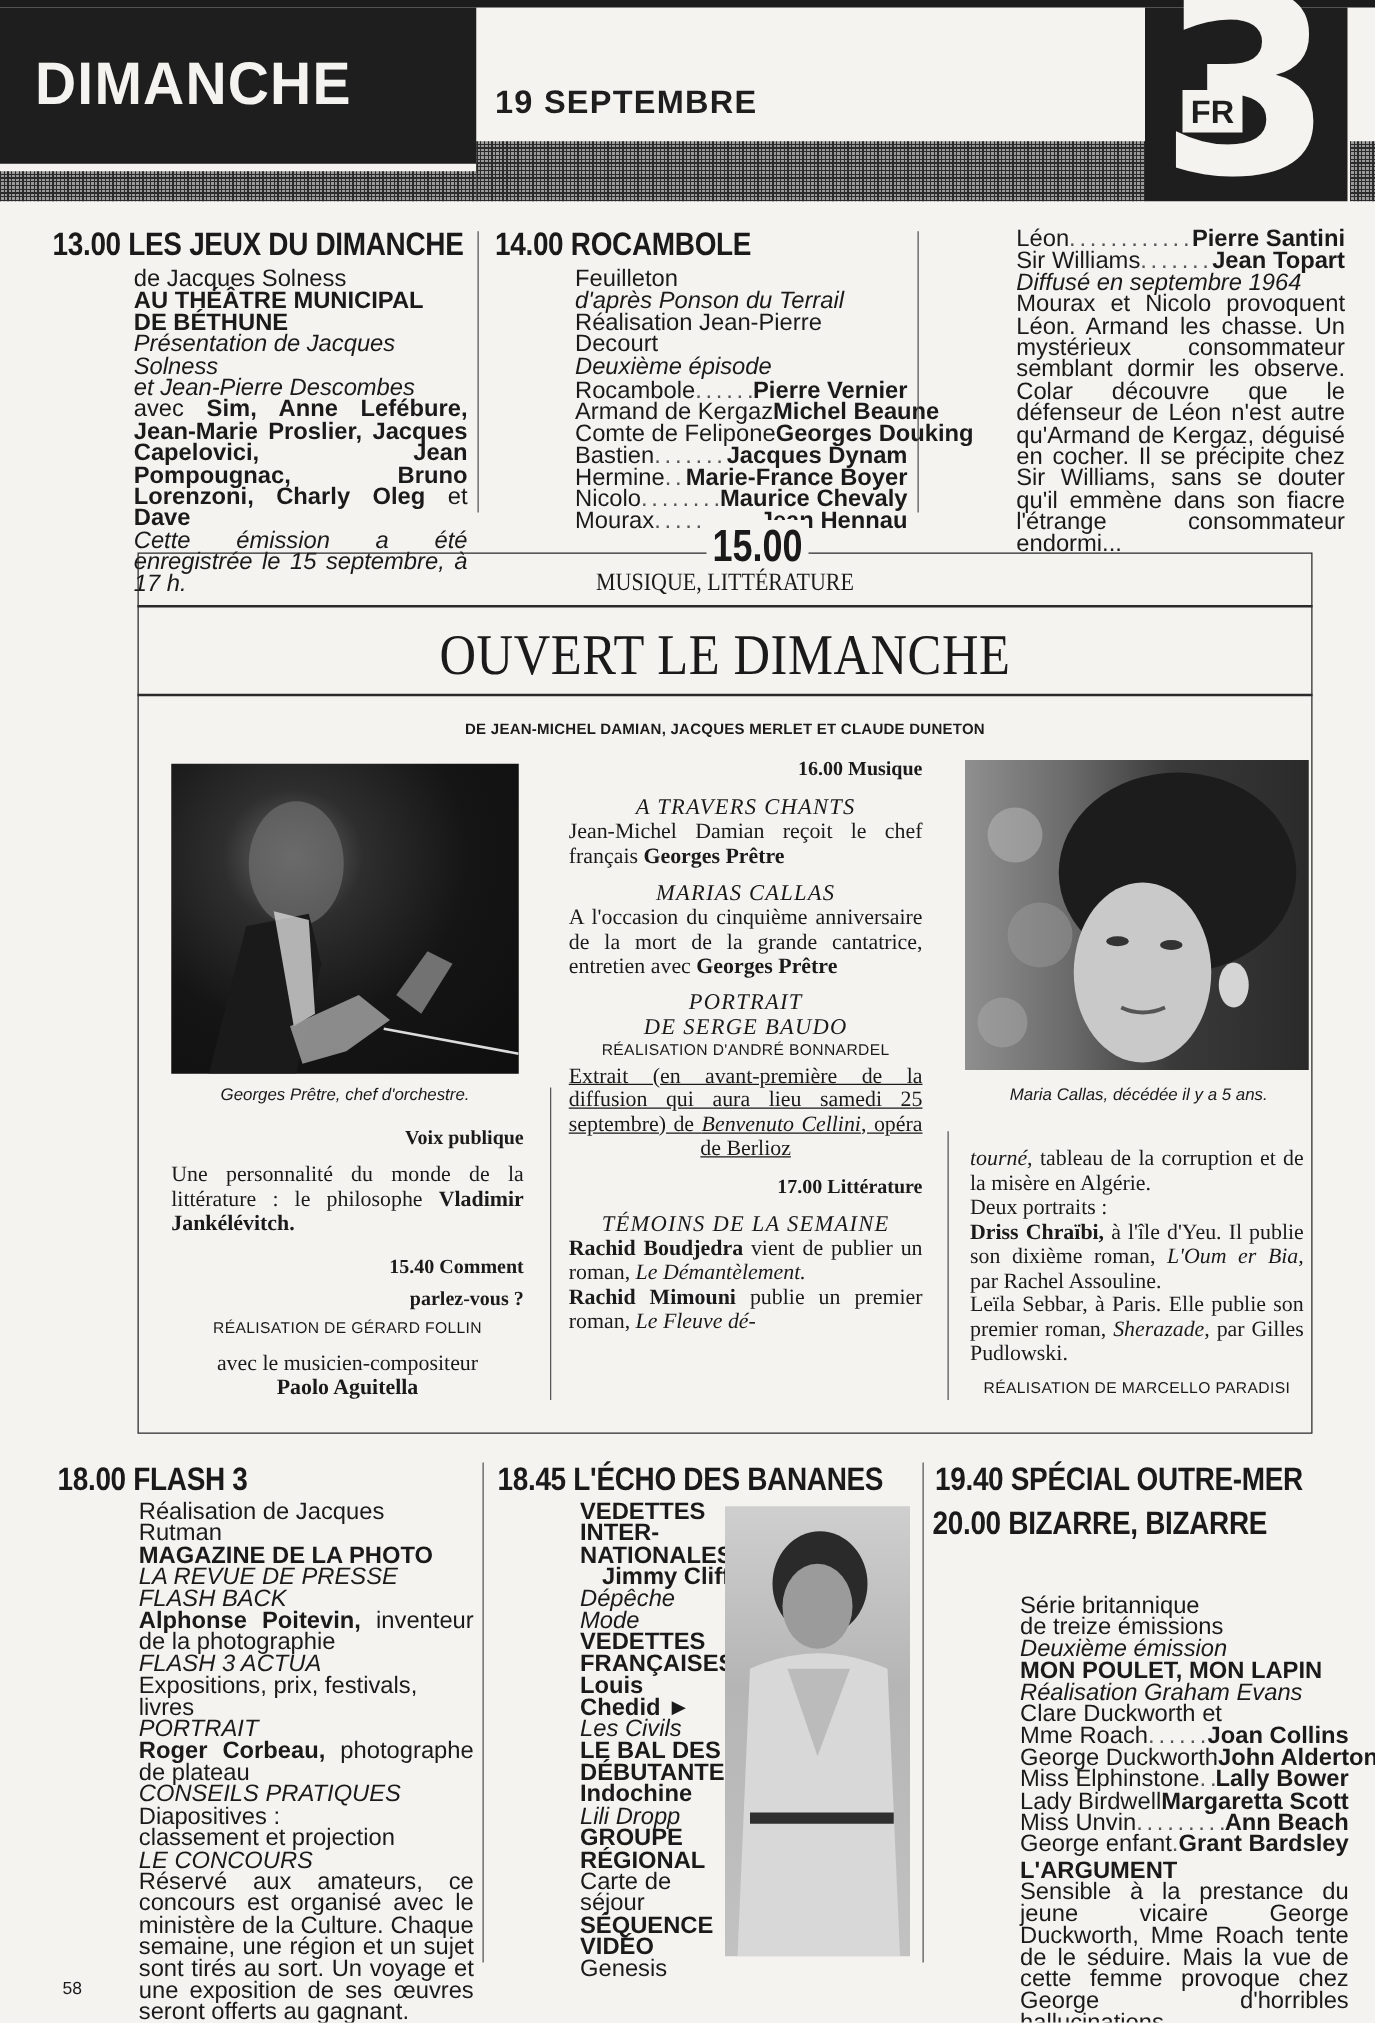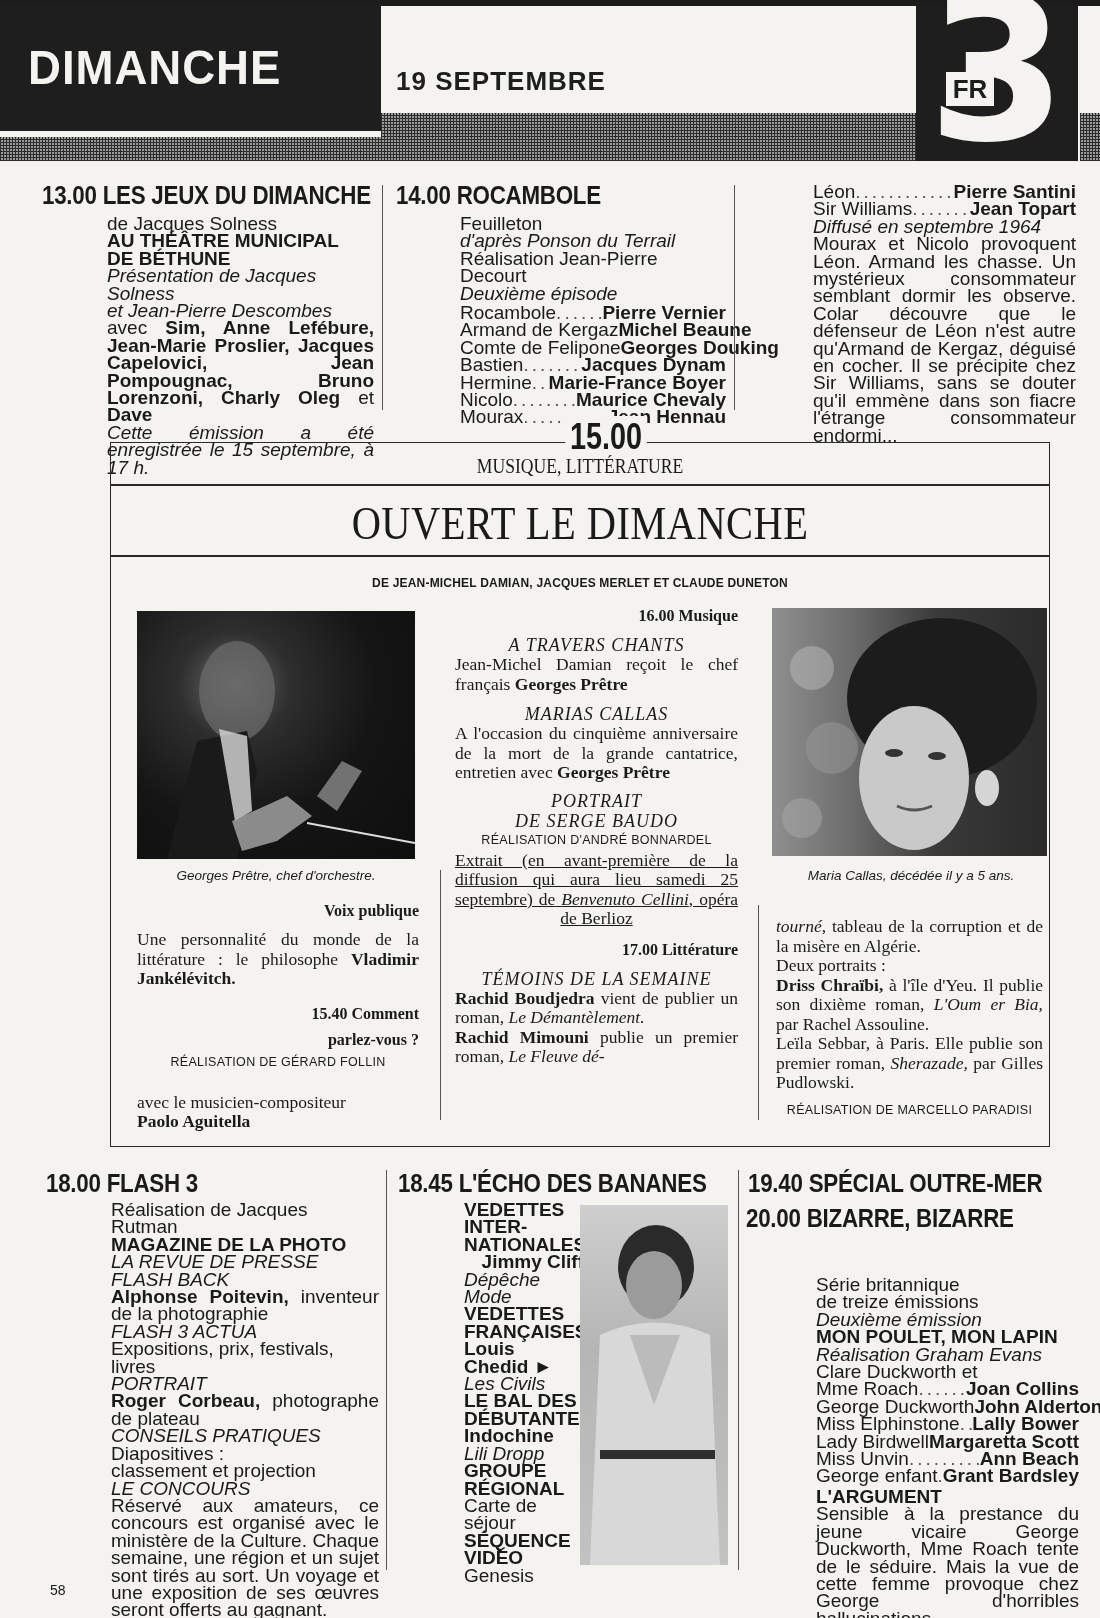--- a/index.html
+++ b/index.html
@@ -177,21 +177,21 @@
   <div class="stitle">Voix publique</div>
   <div class="serif-body just" style="margin-top:6px;">
     <span>Une personnalité du monde de la littérature : le philosophe</span>
     <span class="b">Vladimir Jankélévitch.</span>
   </div>
   <div class="stitle" style="margin-top:12px;">
     <span class="line">15.40 Comment</span>
     <span class="line">parlez-vous ?</span>
   </div>
   <div class="sub-caps" style="font-family:'Liberation Sans',sans-serif; margin-top:2px;">RÉALISATION DE GÉRARD FOLLIN</div>
-  <div class="serif-body" style="margin-top:24px;font-family:Liberation Serif, serif;">
+  <div class="serif-body" style="text-align:center; margin-top:12px;font-family:Liberation Serif, serif;">
     <span class="line">avec le musicien-compositeur</span>
     <span class="line b">Paolo Aguitella</span>
   </div>
 </div>
 
 <div class="vrule" style="left:440px; top:870px; height:250px;"></div>
 <div class="abs serif" style="left:455px; top:603px; width:283px;">
   <div class="stitle">16.00 Musique</div>
   <div class="itcaps" style="margin-top:6px;">A TRAVERS CHANTS</div>
   <div class="serif-body just">

